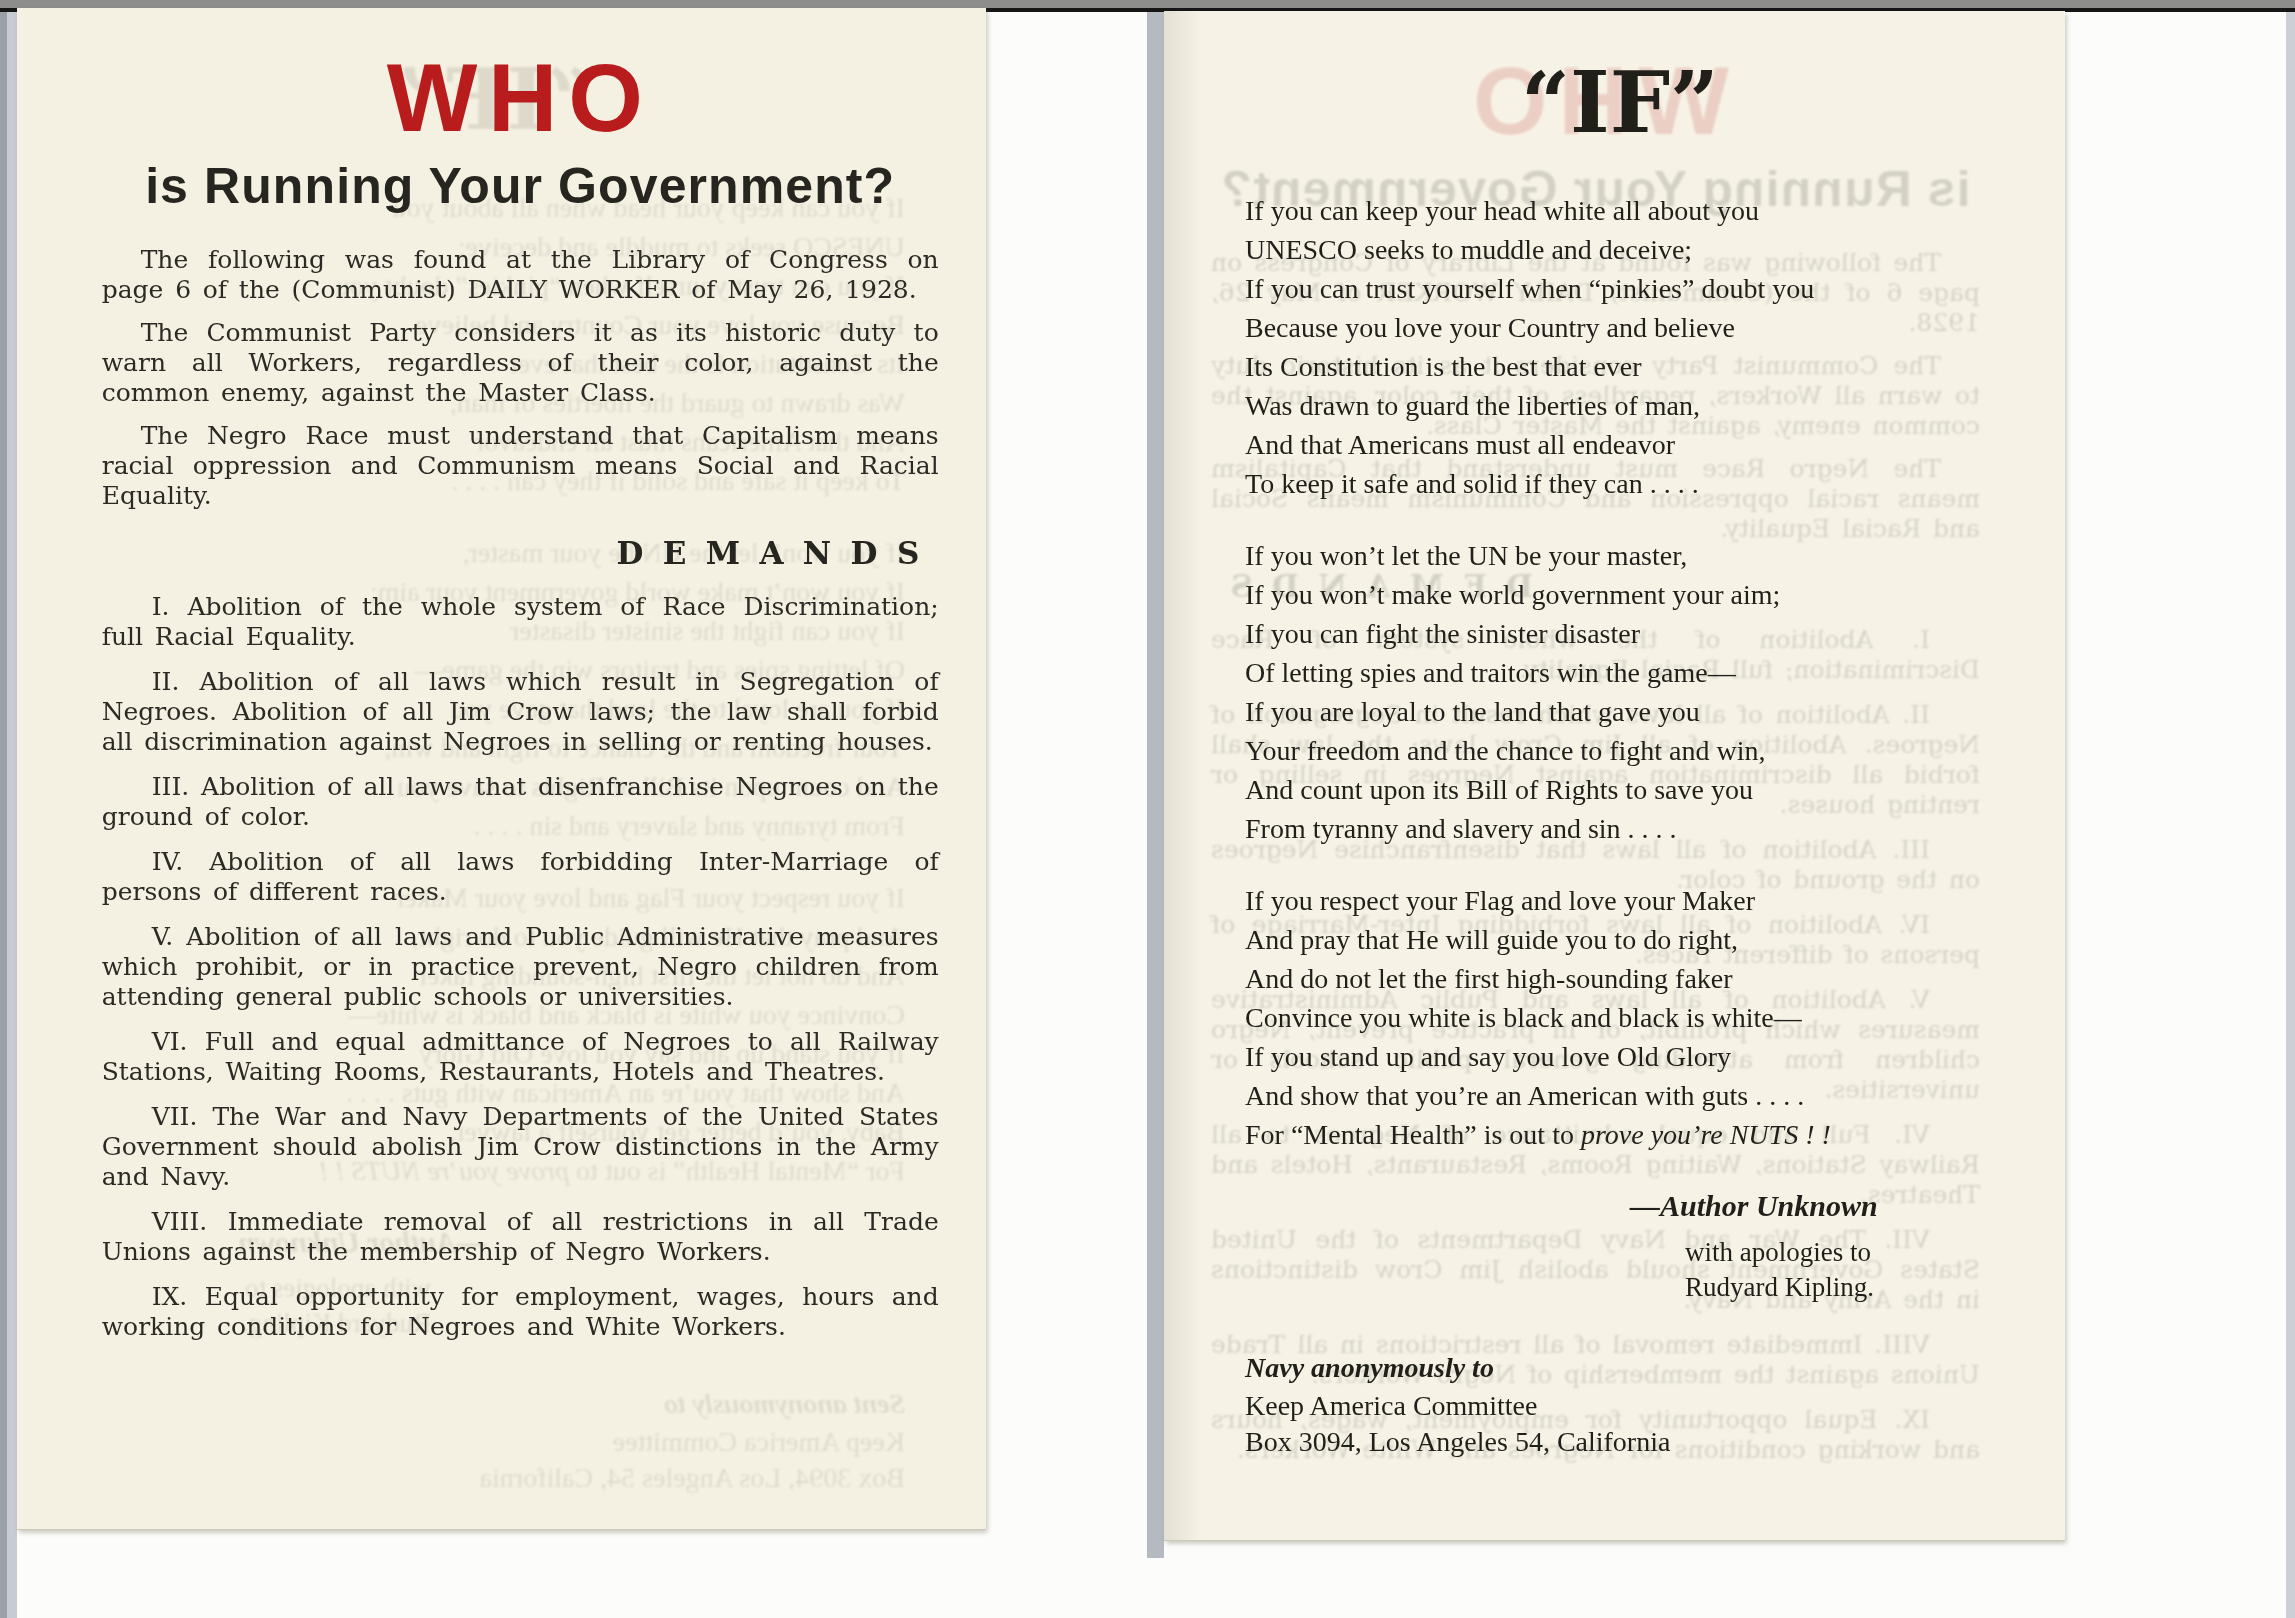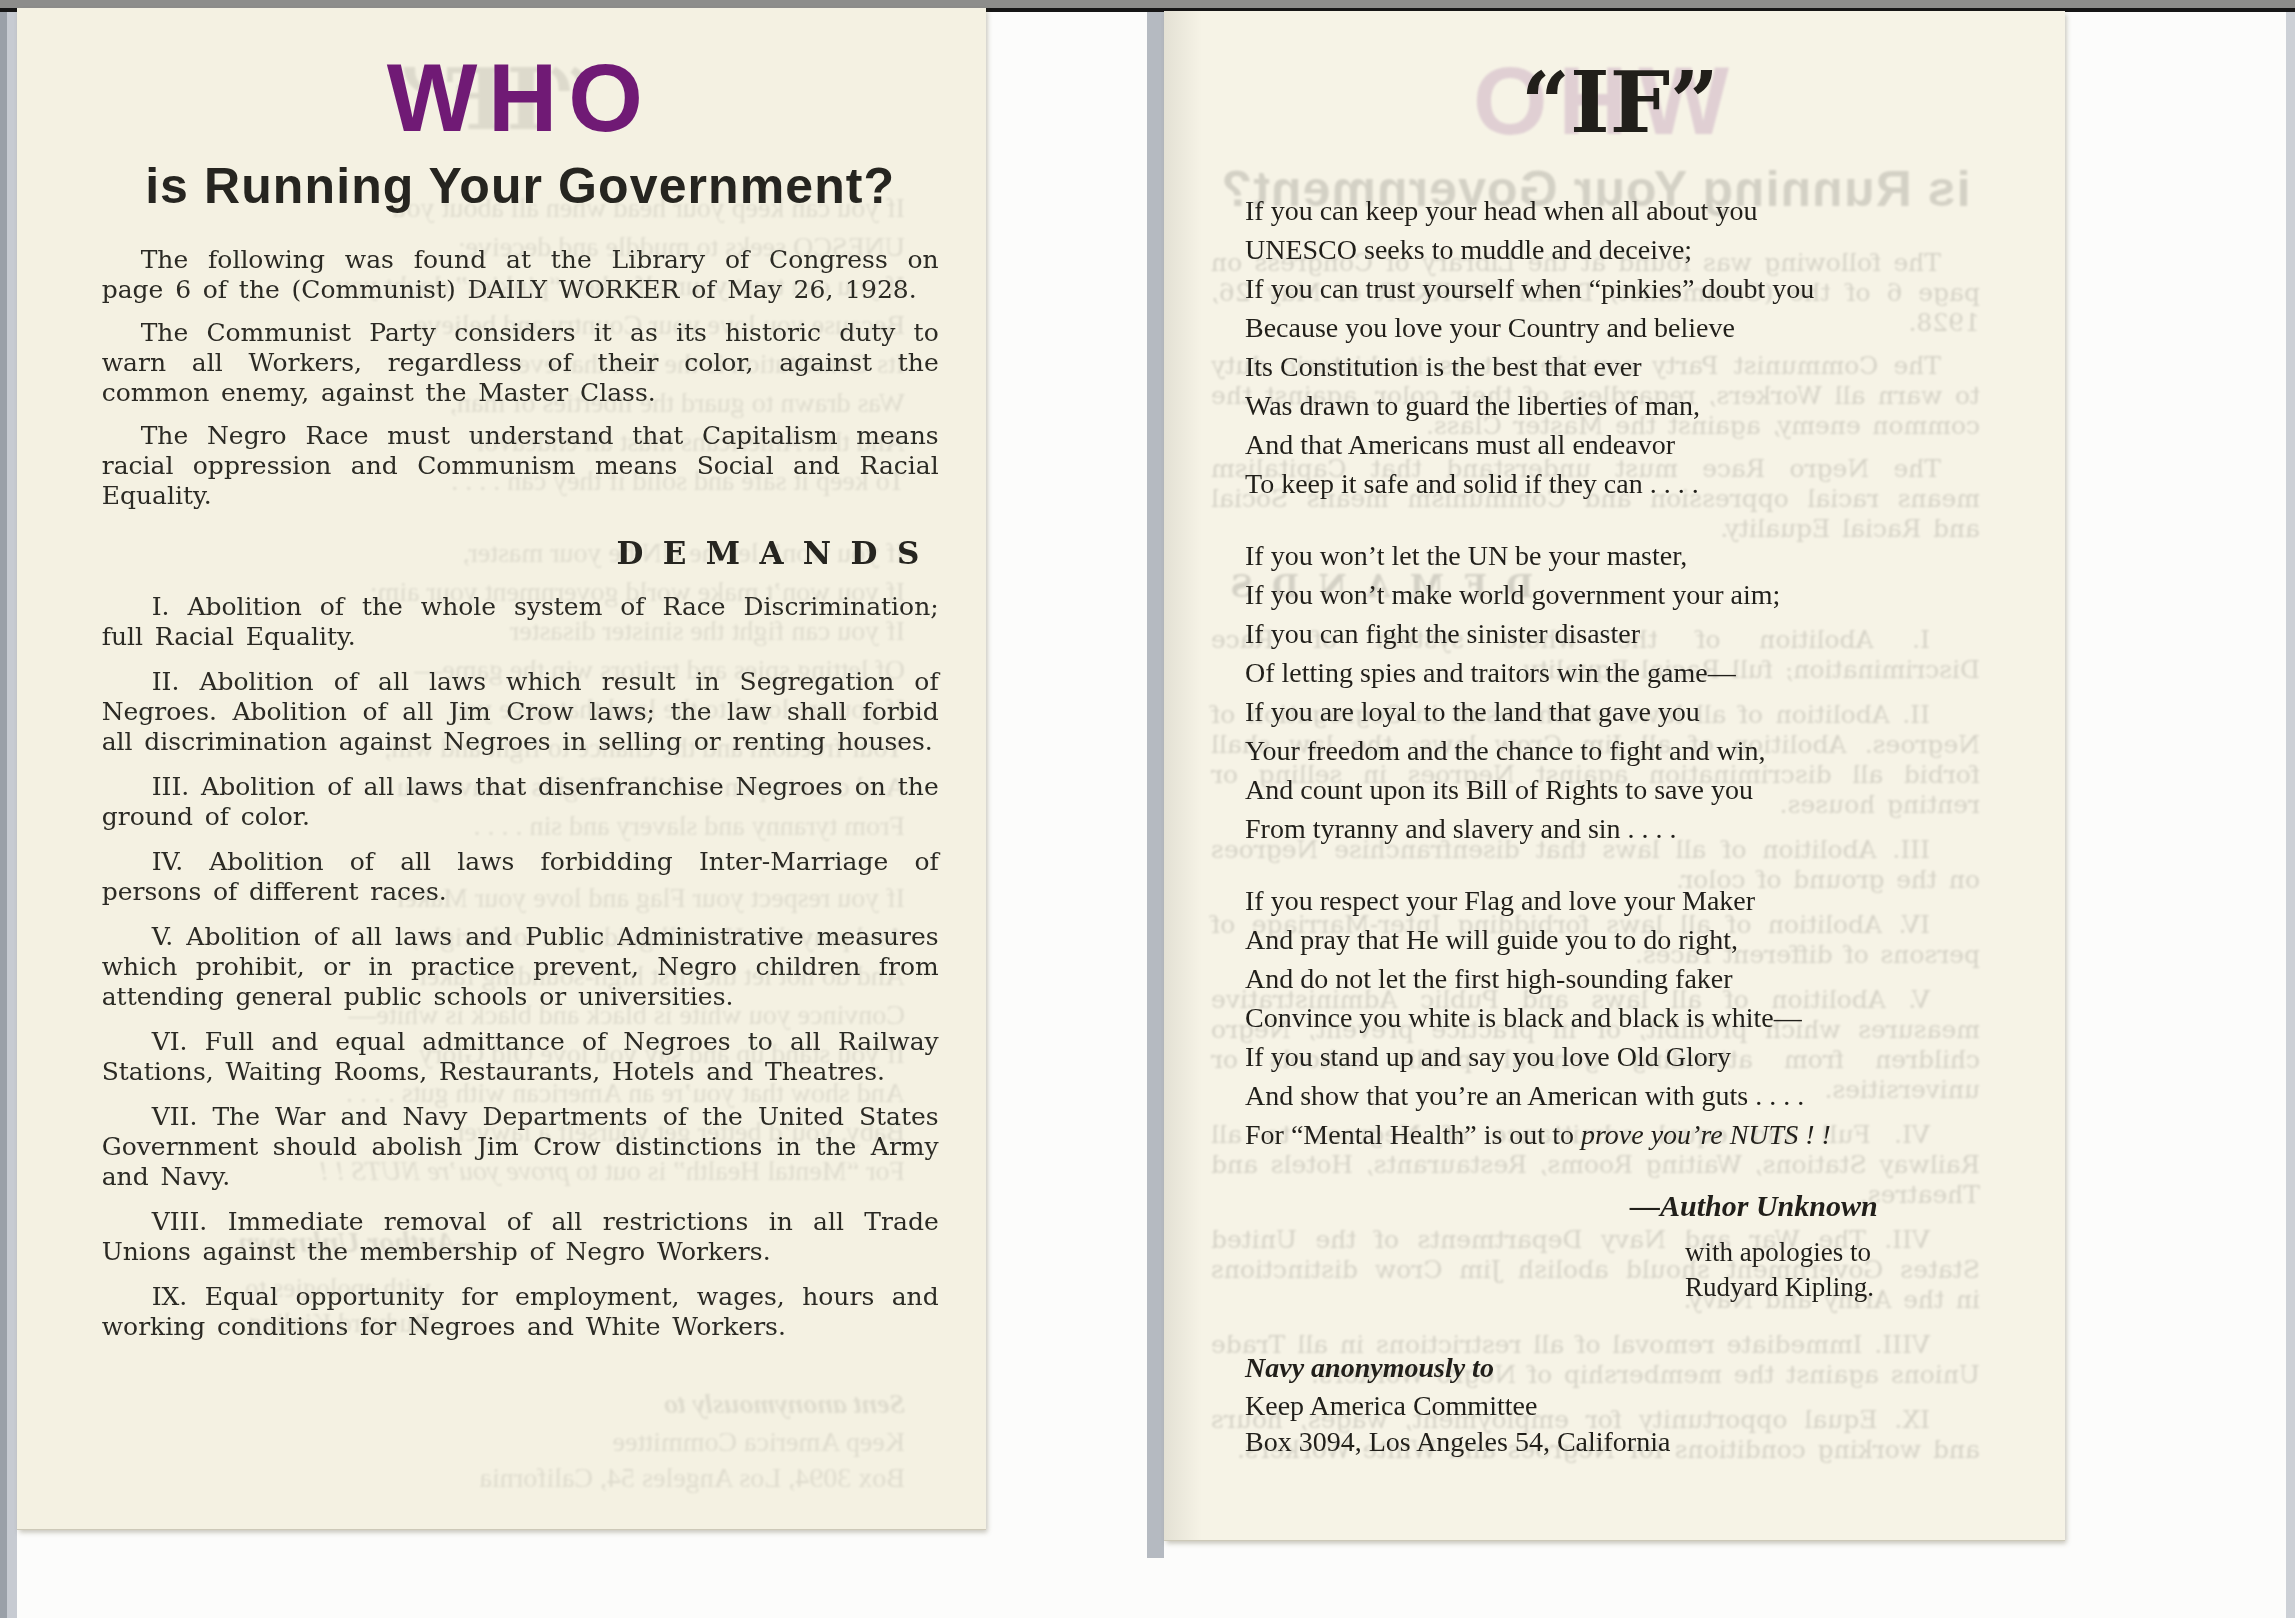--- a/index.html
+++ b/index.html
@@ -27,21 +27,21 @@
   .ghost{position:absolute;inset:0;transform:scaleX(-1);pointer-events:none;
          filter:blur(1.1px);z-index:0;}
   .page-left .ghost{opacity:.10;}
   .page-right .ghost{opacity:.16;}
   .content{position:relative;z-index:1;}
 
   
   .left-content{padding:28px 47px 0 85px;}
   .who-title{margin:14px 0 0;text-align:center;
        font-family:"Liberation Sans", sans-serif;font-weight:bold;
-       font-size:96px;line-height:1;letter-spacing:10.8px;color:#701a75;}
+       font-size:96px;line-height:1;letter-spacing:10.8px;color:#b91c1c;}
   .who-subtitle{margin:13px 0 31px;text-align:center;
        font-family:"Liberation Sans", sans-serif;font-weight:bold;
        font-size:50px;line-height:1.1;letter-spacing:1.1px;color:#262520;}
   .para{margin:0 0 13px;font-size:25px;line-height:30px;text-align:justify;
         text-indent:39px;word-spacing:3.8px;}
   .demands-heading{margin:24px 0 21.6px;text-align:right;
         font-weight:bold;font-size:31px;letter-spacing:19.4px;text-indent:19.4px;color:#262520;}
   .demand{margin:0 0 15px;text-indent:50px;}
 
   
@@ -163,21 +163,21 @@
       <p class="para demand">VI.  Full and equal admittance of Negroes to all Railway Stations, Waiting Rooms, Restaurants, Hotels and Theatres.</p>
       <p class="para demand">VII.  The War and Navy Departments of the United States Government should abolish Jim Crow distinctions in the Army and Navy.</p>
       <p class="para demand">VIII.  Immediate removal of all restrictions in all Trade Unions against the membership of Negro Workers.</p>
       <p class="para demand">IX.  Equal opportunity for employment, wages, hours and working conditions for Negroes and White Workers.</p>
     </div>
       </div>
     <div class="content right-content" id="right-content">
       <h1 class="if-title">“IF”</h1>
 
       <div class="stanza">
-        <p class="pline">If you can keep your head when all about you</p>
+        <p class="pline">If you can keep your head white all about you</p>
         <p class="pline">UNESCO seeks to muddle and deceive;</p>
         <p class="pline">If you can trust yourself when “pinkies” doubt you</p>
         <p class="pline">Because you love your Country and believe</p>
         <p class="pline">Its Constitution is the best that ever</p>
         <p class="pline">Was drawn to guard the liberties of man,</p>
         <p class="pline">And that Americans must all endeavor</p>
         <p class="pline">To keep it safe and solid if they can . . . .</p>
       </div>
 
       <div class="stanza">

